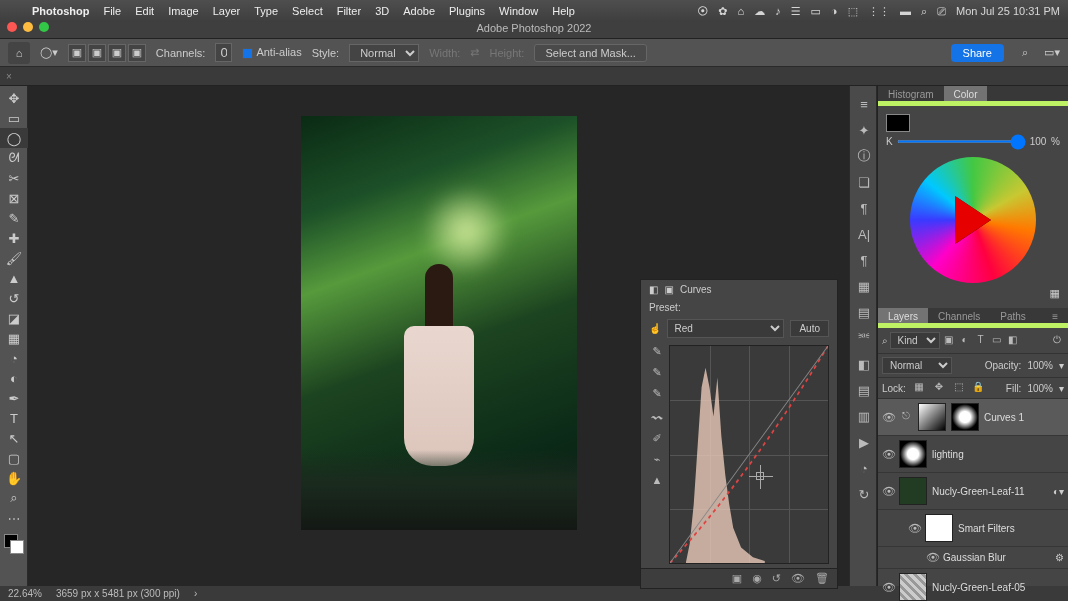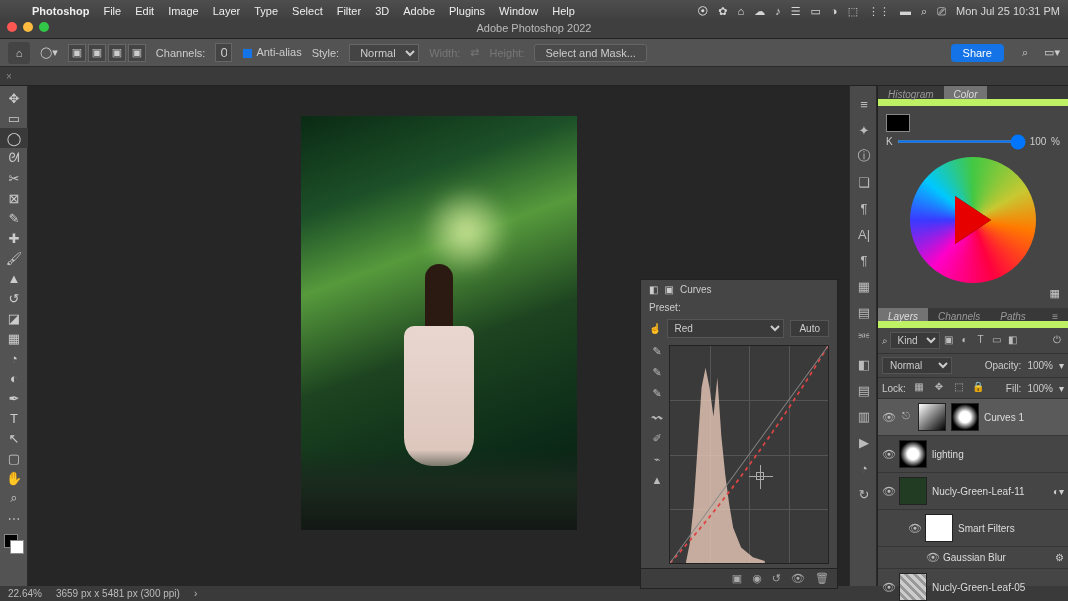--- a/index.html
+++ b/index.html
@@ -34,21 +34,21 @@
   .photo { width:276px; height:414px; background:linear-gradient(160deg,#0a2a14 0%,#1d5128 20%,#569a3c 35%,#1d4420 55%,#0c2b18 80%,#061710 100%); position:relative; overflow:hidden; }
   .photo:before { content:""; position:absolute; left:120px; top:70px; width:90px; height:90px; border-radius:50%; background:radial-gradient(circle,#cfe89a 0%,transparent 70%); filter:blur(8px); }
   .photo .figure { position:absolute; left:50%; top:45%; transform:translate(-50%,-18%); width:74px; height:200px; }
   .photo .head { width:20px; height:24px; background:#c9a181; border-radius:50% 50% 45% 45%; margin:0 auto; }
   .photo .hair { width:28px; height:70px; background:#2a1a12; border-radius:14px 14px 4px 4px; margin:-26px auto 0; }
   .photo .dress { width:70px; height:140px; background:linear-gradient(#e9d7cf,#dcc5bb); margin:-8px auto 0; border-radius:10px 10px 40% 40%/10px 10px 20% 20%; }
   .photo .rocks { position:absolute; bottom:0; left:0; right:0; height:80px; background:linear-gradient(0deg,#131814,#1a2b1e 60%,transparent); }
   .dock-strip { width:28px; background:#4a4a4a; display:flex; flex-direction:column; border-left:1px solid #2a2a2a; border-right:1px solid #2a2a2a; padding-top:5px; }
   .dock-strip .di { width:28px; height:26px; display:flex; align-items:center; justify-content:center; color:#bbb; font-size:13px; }
   .panels { width:191px; background:#454545; display:flex; flex-direction:column; border-left:1px solid #222; }
-  .panel-tabs { display:flex; height:20px; background:#383838; border-bottom:7px solid #bef264;font-style:italic; }
+  .panel-tabs { display:flex; height:20px; background:#383838; border-bottom:5px solid #bef264; }
   .panel-tab { padding:3px 10px; font-size:10px; color:#999; }
   .panel-tab.act { background:#737373; color:#ddd; }
   .color-panel { padding:8px; position:relative; }
   .swatch { width:24px; height:18px; background:#000; border:1px solid #888; }
   .slider-row { display:flex; align-items:center; gap:4px; margin-top:4px; font-size:10px; }
   .slider-row input[type=range] { flex:1; height:3px; }
   .slider-row .val { width:26px; color:#ccc; }
   .wheel { width:126px; height:126px; margin:10px auto 4px; border-radius:50%; background:conic-gradient(#43c843 0deg,#c8c832 60deg,#ff7a00 100deg,#ff0040 160deg,#ff00c8 220deg,#3a3aff 270deg,#00c8ff 310deg,#43c843 360deg); position:relative; }
   .wheel:after { content:""; position:absolute; left:28%; top:28%; width:44%; height:44%; border-radius:50%; }
   .triangle { position:absolute; left:50%; top:50%; transform:translate(-50%,-50%); width:0; height:0; border-left:36px solid #000; border-top:24px solid transparent; border-bottom:24px solid transparent; }

